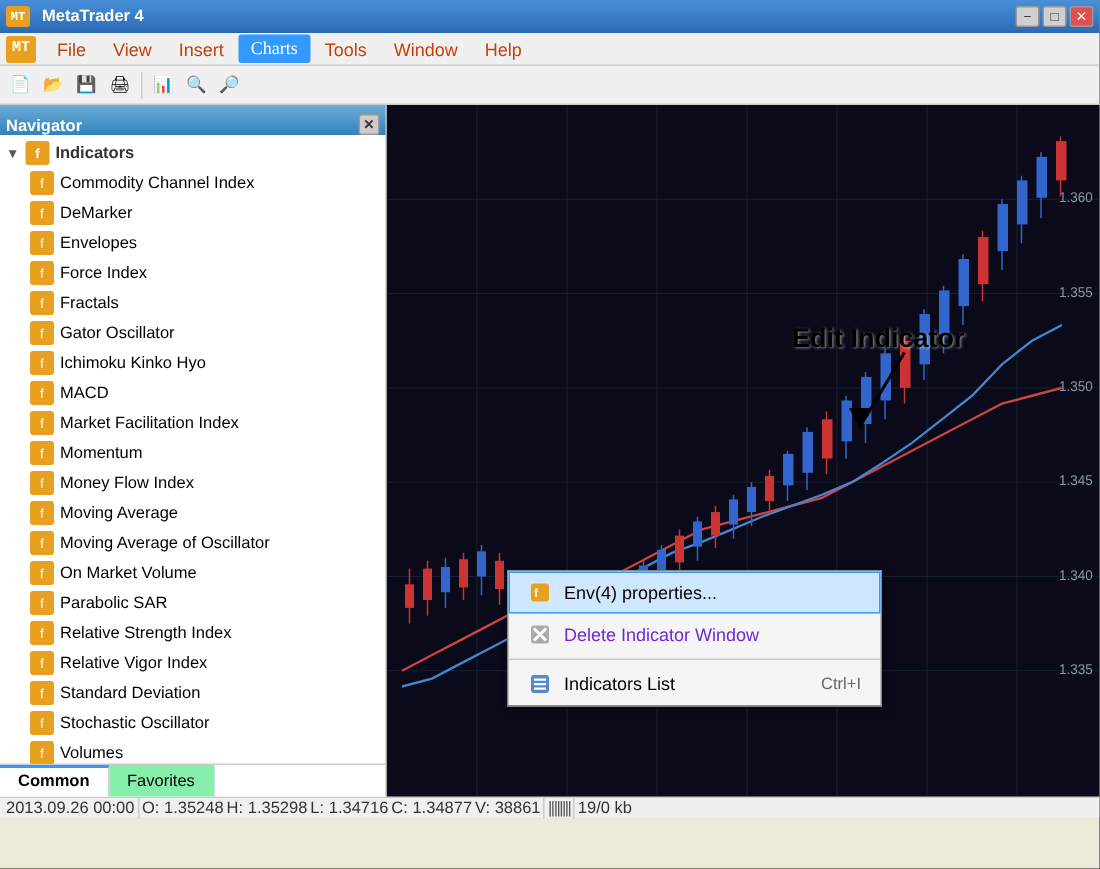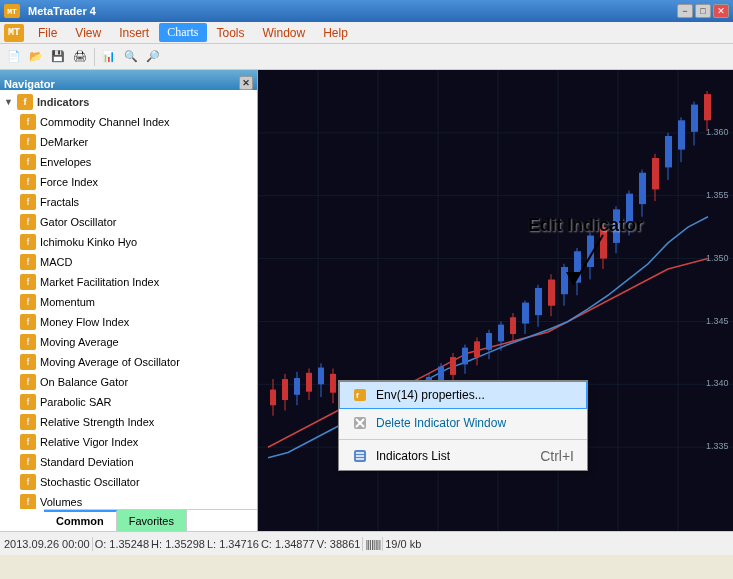--- a/index.html
+++ b/index.html
@@ -223,58 +223,58 @@
       display: flex;
       align-items: center;
       gap: 8px;
       padding: 5px 12px;
       cursor: pointer;
       font-size: 12px;
       color: #000;
       border: 1px solid transparent;
     }
     .context-menu-item.active { background: #d0e8ff; border: 1px solid #3399ff; }
-    .context-menu-item.disabled { color: #0369a1; cursor: default; }
+    .context-menu-item.disabled { color: #6d28d9; cursor: default; }
     .context-menu-separator {
       height: 1px;
       background: #ccc;
       margin: 2px 0;
     }
     .context-menu-icon {
       width: 16px;
       height: 16px;
       display: flex;
       align-items: center;
       justify-content: center;
       font-size: 11px;
       flex-shrink: 0;
     }
     .context-menu-shortcut {
       margin-left: auto;
       color: #666;
-      font-size: 14px;
+      font-size: 11px;
     }
 
     
     .edit-indicator-label {
       position: absolute;
       top: 160px;
       right: 90px;
       font-size: 18px;
       font-weight: bold;
       color: black;
       text-shadow: 1px 1px 2px rgba(255,255,255,0.5);
       z-index: 50;
       pointer-events: none;
     }
 
     
     .status-bar {
       background: #f0f0f0;
-      height: 24px;
+      height: 14px;
       border-top: 1px solid #ccc;
       display: flex;
       align-items: center;
       padding: 0 4px;
       gap: 2px;
       font-size: 11px;
       color: #333;
     }
     .status-item {
       display: flex;
@@ -285,21 +285,20 @@
       width: 1px;
       height: 14px;
       background: #ccc;
     }
 
     
     .navigator-tabs {
       border-top: 1px solid #ccc;
       display: flex;
       height: 22px;
-      margin-left: 44px;
     }
     .nav-tab {
       padding: 3px 12px;
       font-size: 11px;
       cursor: pointer;
       border-right: 1px solid #ccc;
       background: #86efac;
       border-top: 2px solid transparent;
     }
     .nav-tab.active {
@@ -407,21 +406,21 @@
         <div class="nav-item">
           <div class="nav-item-icon">f</div>
           <span>Moving Average</span>
         </div>
         <div class="nav-item">
           <div class="nav-item-icon">f</div>
           <span>Moving Average of Oscillator</span>
         </div>
         <div class="nav-item">
           <div class="nav-item-icon">f</div>
-          <span>On Balance Gator</span>
+          <span>On Market Volume</span>
         </div>
         <div class="nav-item">
           <div class="nav-item-icon">f</div>
           <span>Parabolic SAR</span>
         </div>
         <div class="nav-item">
           <div class="nav-item-icon">f</div>
           <span>Relative Strength Index</span>
         </div>
         <div class="nav-item">
@@ -601,21 +600,21 @@
     </svg>
 
     <div class="context-menu" style="position:absolute;top:310px;left:80px;width:250px;">
       <div class="context-menu-item active">
         <div class="context-menu-icon">
           <svg width="14" height="14" viewBox="0 0 14 14">
             <rect x="1" y="1" width="12" height="12" rx="2" fill="#e8a020"></rect>
             <text x="3" y="10" font-size="8" fill="white" font-weight="bold">f</text>
           </svg>
         </div>
-        <span>Env(14) properties...</span>
+        <span>Env(4) properties...</span>
       </div>
       <div class="context-menu-item disabled">
         <div class="context-menu-icon">
           <svg width="14" height="14" viewBox="0 0 14 14">
             <rect x="1" y="1" width="12" height="12" rx="2" fill="#aaa"></rect>
             <line x1="3" y1="3" x2="11" y2="11" stroke="white" stroke-width="2"></line>
             <line x1="11" y1="3" x2="3" y2="11" stroke="white" stroke-width="2"></line>
           </svg>
         </div>
         <span>Delete Indicator Window</span>

